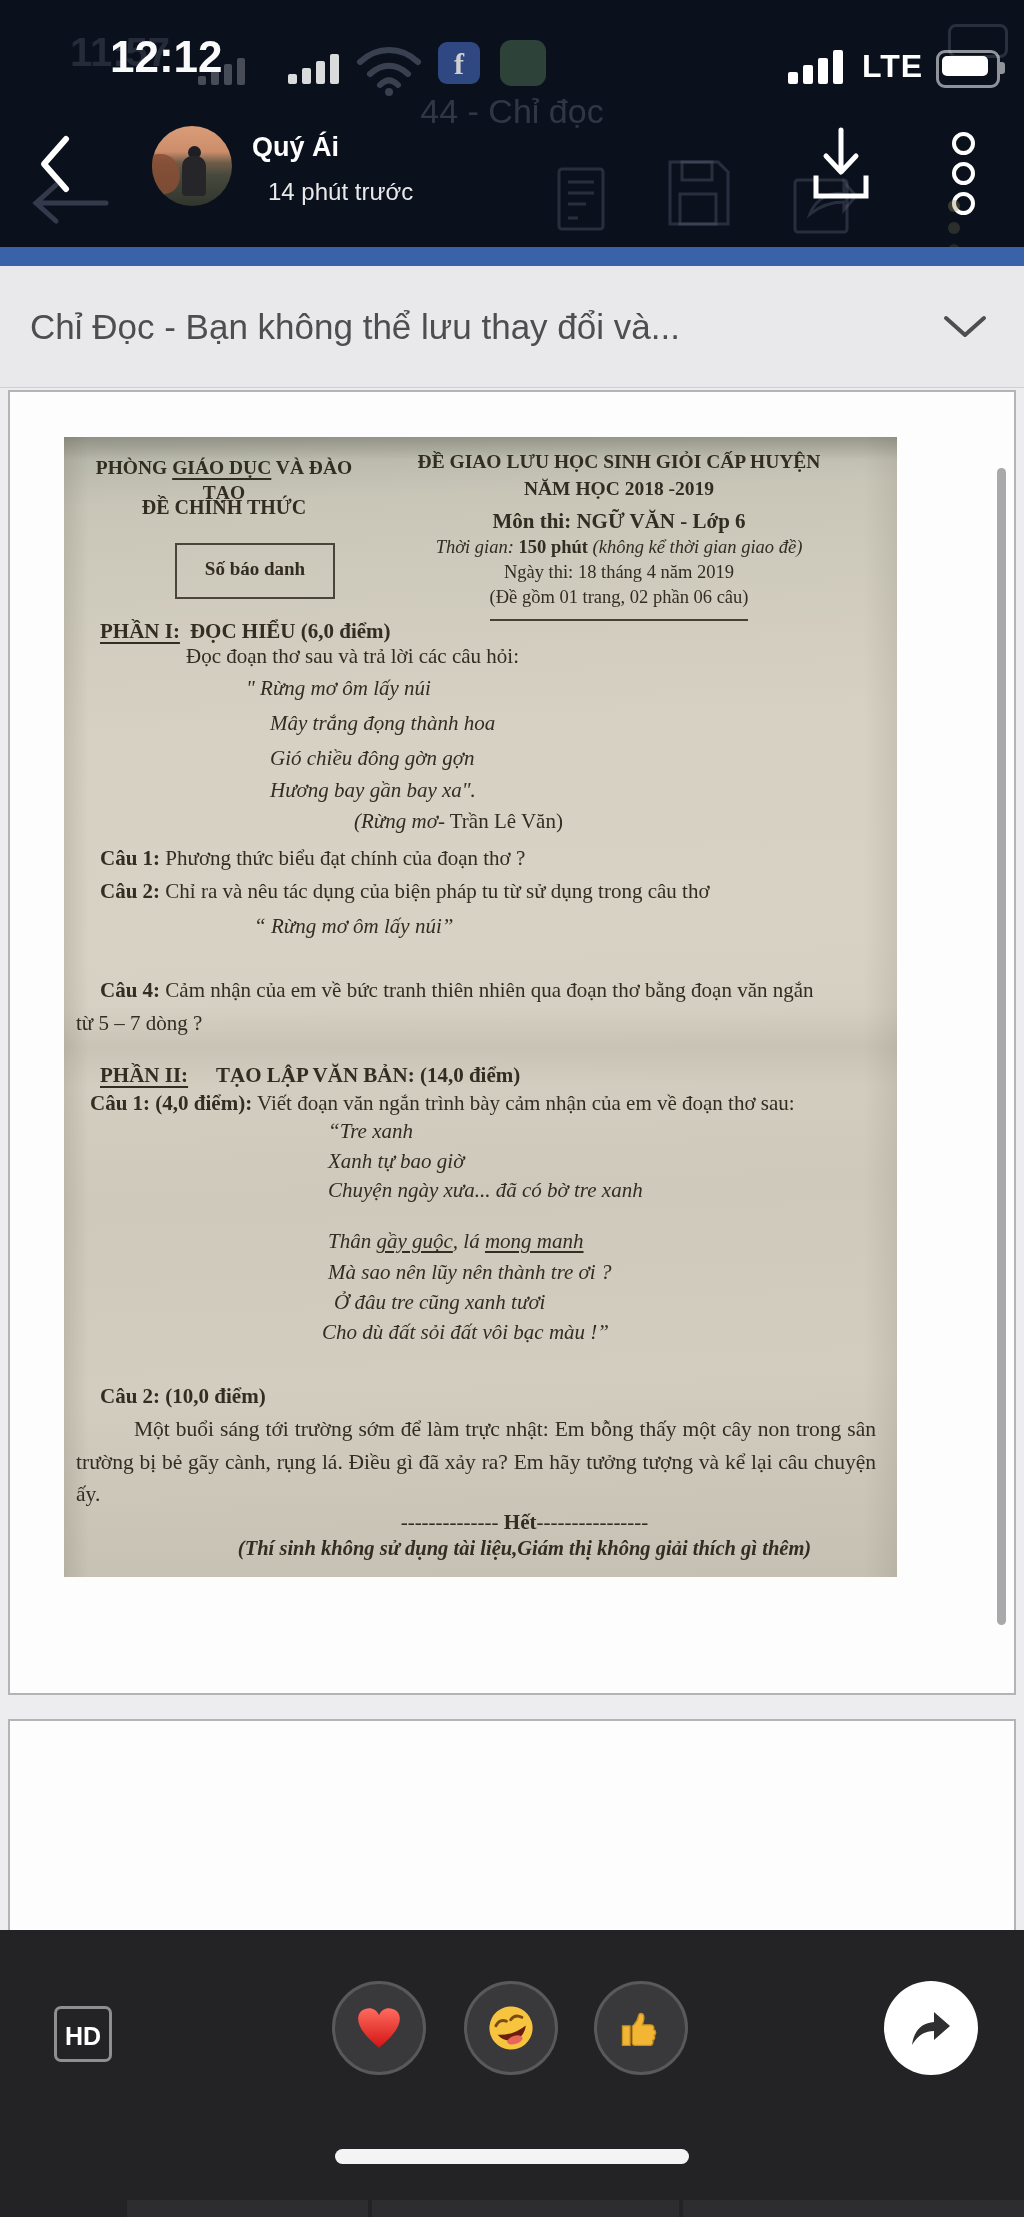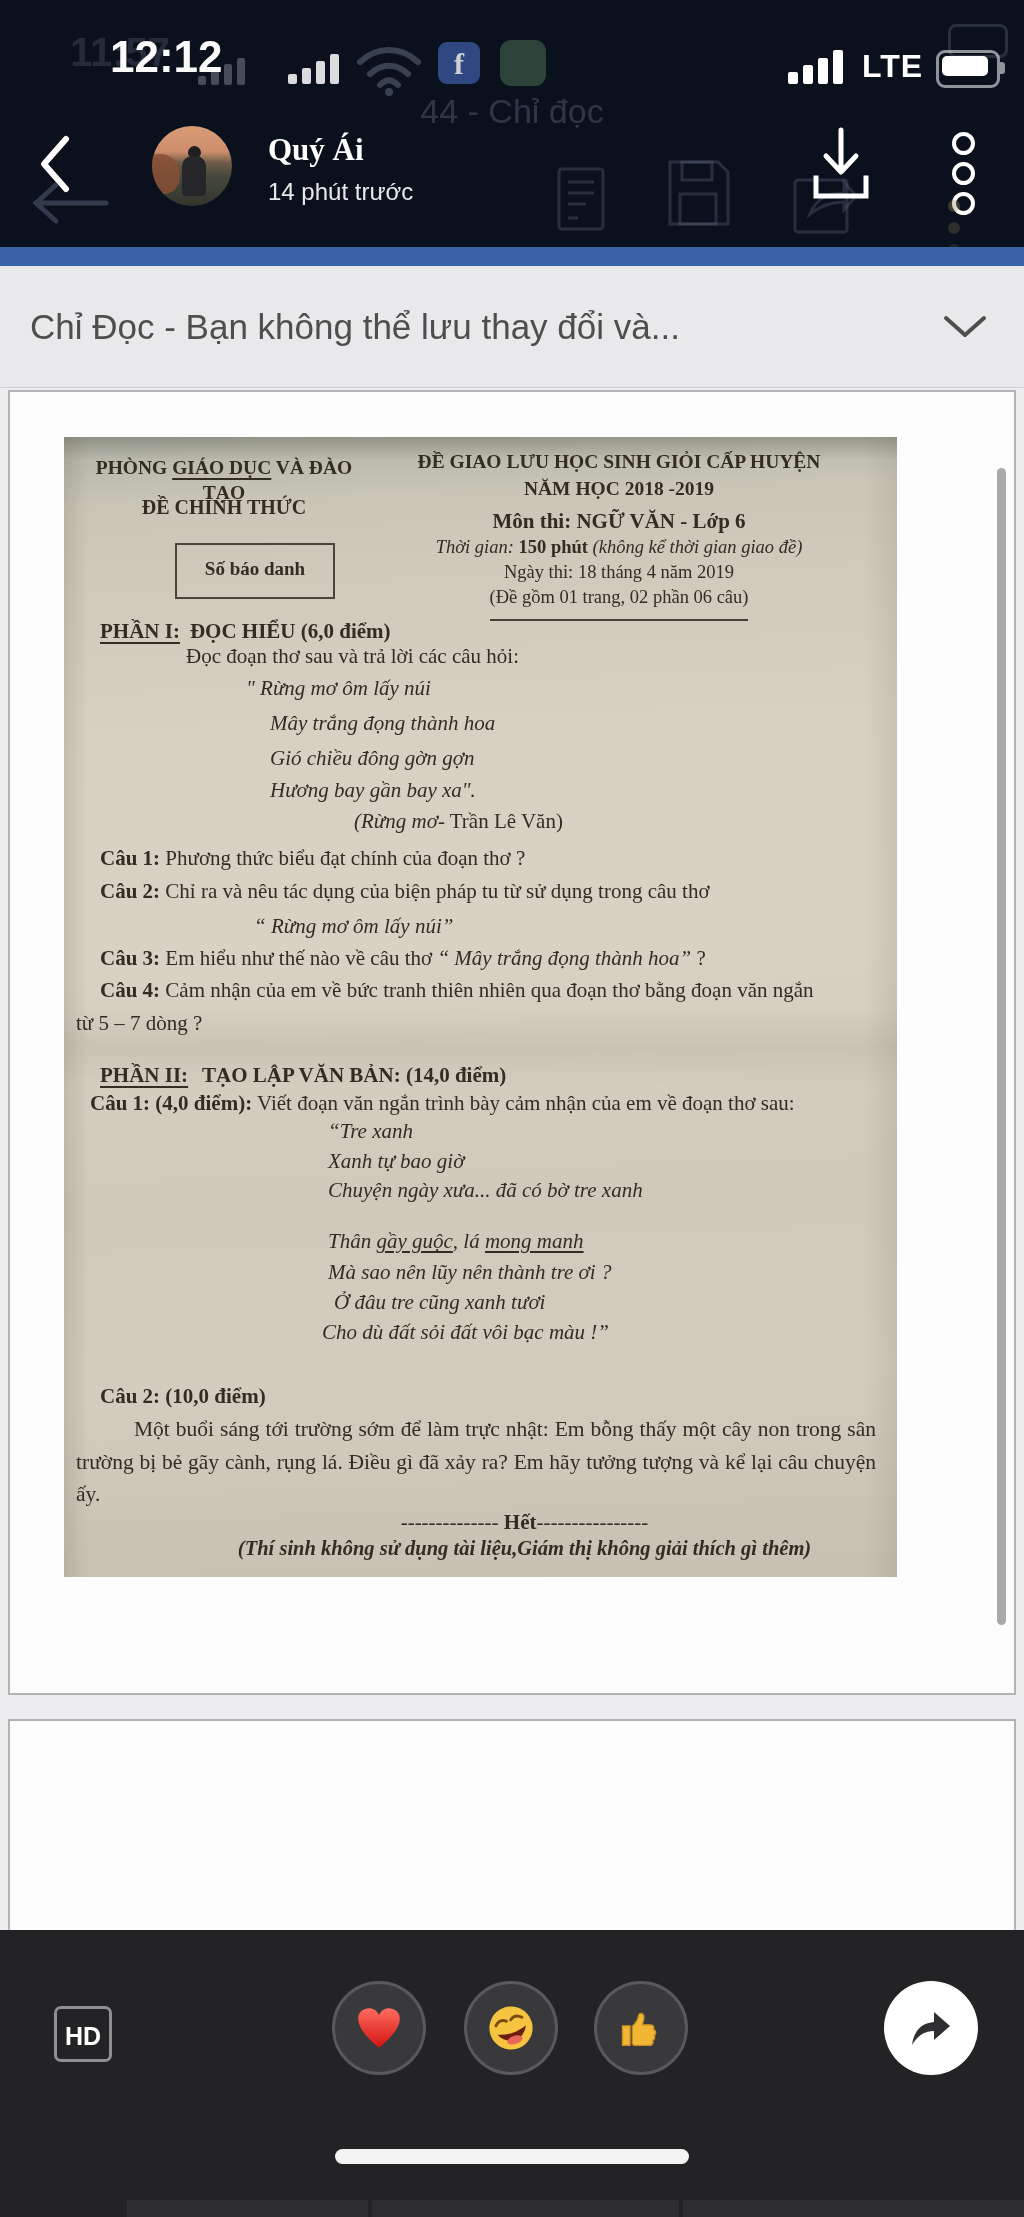--- a/index.html
+++ b/index.html
@@ -16,21 +16,21 @@
   #lte{left:862px;top:48px;font-size:32px;font-weight:600;color:#fff;letter-spacing:1px;}
   #battery{left:936px;top:50px;width:58px;height:32px;border:3px solid rgba(255,255,255,.55);border-radius:9px;}
   #battery .lvl{position:absolute;left:3px;top:3px;width:46px;height:20px;background:#fff;border-radius:5px;}
   #battery .nub{position:absolute;right:-8px;top:9px;width:5px;height:12px;background:rgba(255,255,255,.55);border-radius:0 3px 3px 0;}
   #battery-ghost{left:948px;top:24px;width:54px;height:28px;border:3px solid rgba(130,142,160,.25);border-radius:8px;}
   #fb-icon{left:438px;top:42px;width:42px;height:42px;border-radius:9px;background:#3a579a;opacity:.8;
            color:#fff;font-weight:700;font-size:30px;text-align:center;line-height:44px;font-family:"Liberation Serif",serif;}
   #green-icon{left:500px;top:40px;width:46px;height:46px;border-radius:11px;background:rgba(110,160,110,.35);}
   #ghost-title{left:0;right:0;top:92px;text-align:center;font-size:34px;color:rgba(125,135,152,.33);}
 
-  #name{left:268px;top:132px;font-size:31px;font-weight:700;color:#fff;font-family:Liberation Serif, serif;}
+  #name{left:252px;top:132px;font-size:27px;font-weight:700;color:#fff;}
   #timeago{left:268px;top:178px;font-size:24px;color:#e9e9e9;}
   #avatar{left:152px;top:126px;width:80px;height:80px;border-radius:50%;overflow:hidden;
           background:linear-gradient(180deg,#d99c79 0%,#cd8d6b 32%,#6e5c49 46%,#46493c 62%,#31352c 100%);}
   #avatar .rock{position:absolute;left:-6px;top:28px;width:34px;height:40px;background:#8a4f35;border-radius:40% 60% 50% 40%;opacity:.85;}
   #avatar .person{position:absolute;left:30px;top:30px;width:24px;height:40px;background:#26262a;border-radius:10px 10px 4px 4px;}
   #avatar .head{position:absolute;left:36px;top:20px;width:13px;height:13px;background:#1f1f23;border-radius:50%;}
   .g-stroke{stroke:rgba(100,110,130,.33);fill:none;stroke-width:3;}
   .dots-ring{width:15px;height:15px;border:4px solid #fff;border-radius:50%;}
   .dots-ghost{width:12px;height:12px;border-radius:50%;background:rgba(150,140,90,.35);}
 
@@ -203,25 +203,24 @@
     <div class="abs sz-b" style="left:122px;top:206px">Đọc đoạn thơ sau và trả lời các câu hỏi:</div>
     <div class="abs sz-b exi" style="left:182px;top:238px">" Rừng mơ ôm lấy núi</div>
     <div class="abs sz-b exi" style="left:206px;top:273px">Mây trắng đọng thành hoa</div>
     <div class="abs sz-b exi" style="left:206px;top:308px">Gió chiều đông gờn gợn</div>
     <div class="abs sz-b exi" style="left:206px;top:340px">Hương bay gần bay xa".</div>
     <div class="abs sz-b" style="left:290px;top:371px"><span class="exi">(Rừng mơ</span><span>- Trần Lê Văn)</span></div>
 
     <div class="abs sz-b" style="left:36px;top:408px"><span class="exb">Câu 1:</span> <span>Phương thức biểu đạt chính của đoạn thơ ?</span></div>
     <div class="abs sz-b" style="left:36px;top:441px"><span class="exb">Câu 2:</span> <span>Chỉ ra và nêu tác dụng của biện pháp tu từ sử dụng trong câu thơ</span></div>
     <div class="abs sz-b exi" style="left:190px;top:476px">“ Rừng mơ ôm lấy núi”</div>
-    <div class="abs sz-b" style="left:36px;top:508px"><span class="exb">Câu 3:</span> <span>Em hiểu như thế nào về câu thơ </span><span class="exi">“ Mây trắng đọng thành hoa”</span><span> ?</span></div>
     <div class="abs sz-b" style="left:36px;top:540px"><span class="exb">Câu 4:</span> <span>Cảm nhận của em về bức tranh thiên nhiên qua đoạn thơ bằng đoạn văn ngắn</span></div>
     <div class="abs sz-b" style="left:12px;top:573px">từ 5 – 7 dòng ?</div>
 
-    <div class="abs sz-b" style="left:36px;top:625px"><span class="exb u-head">PHẦN II:</span><span class="exb" style="margin-left:14px">TẠO LẬP VĂN BẢN:  (14,0 điểm)</span></div>
+    <div class="abs sz-b" style="left:36px;top:625px"><span class="exb u-head">PHẦN II:</span><span class="exb" style="margin-left:28px">TẠO LẬP VĂN BẢN:  (14,0 điểm)</span></div>
     <div class="abs sz-b" style="left:26px;top:653px"><span class="exb">Câu 1: (4,0 điểm):</span> <span>Viết đoạn văn ngắn trình bày cảm nhận của em về đoạn thơ sau:</span></div>
     <div class="abs sz-b exi" style="left:264px;top:681px">“Tre xanh</div>
     <div class="abs sz-b exi" style="left:264px;top:711px">Xanh tự bao giờ</div>
     <div class="abs sz-b exi" style="left:264px;top:740px">Chuyện ngày xưa... đã có bờ tre xanh</div>
     <div class="abs sz-b exi" style="left:264px;top:791px"><span>Thân </span><span class="u-word">gầy guộc</span><span>, lá </span><span class="u-word">mong manh</span></div>
     <div class="abs sz-b exi" style="left:264px;top:822px">Mà sao nên lũy nên thành tre ơi ?</div>
     <div class="abs sz-b exi" style="left:270px;top:852px">Ở đâu tre cũng xanh tươi</div>
     <div class="abs sz-b exi" style="left:258px;top:882px">Cho dù đất sỏi đất vôi bạc màu !”</div>
 
     <div class="abs sz-b exb" style="left:36px;top:928px;top:946px">Câu 2: (10,0 điểm)</div>

